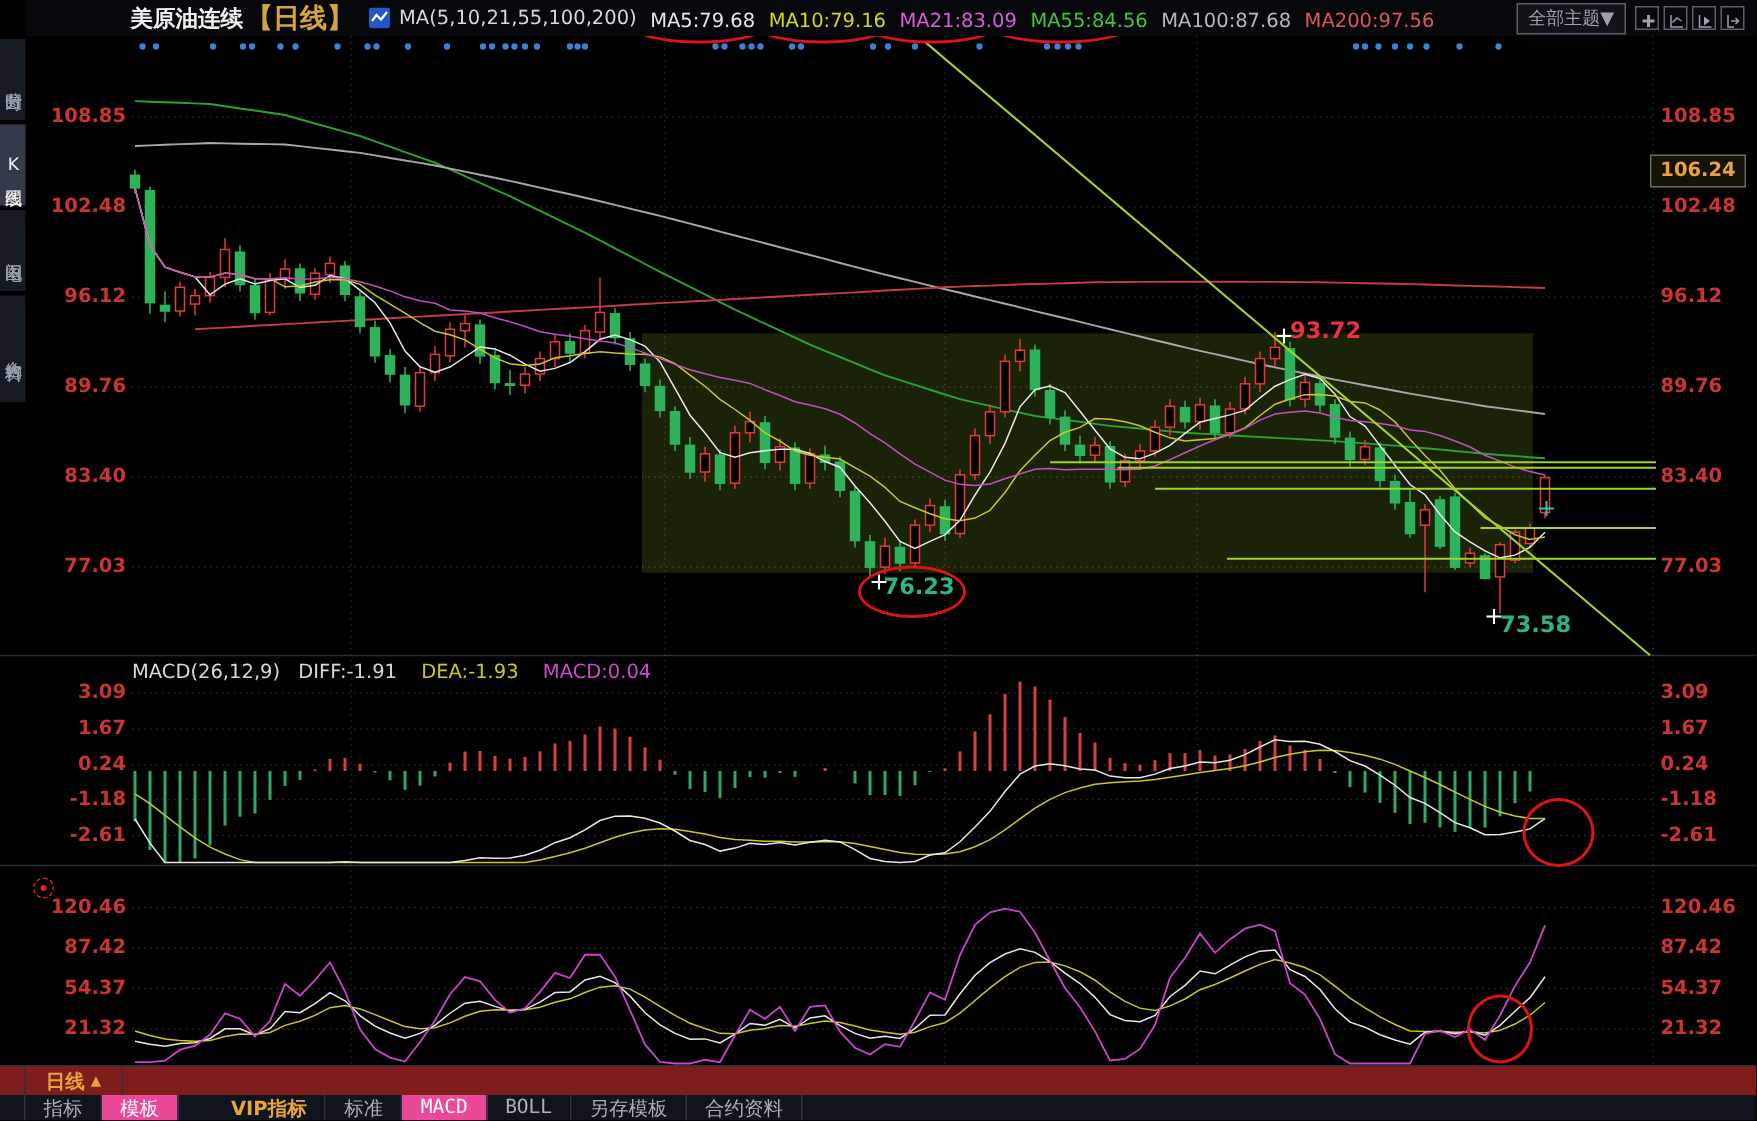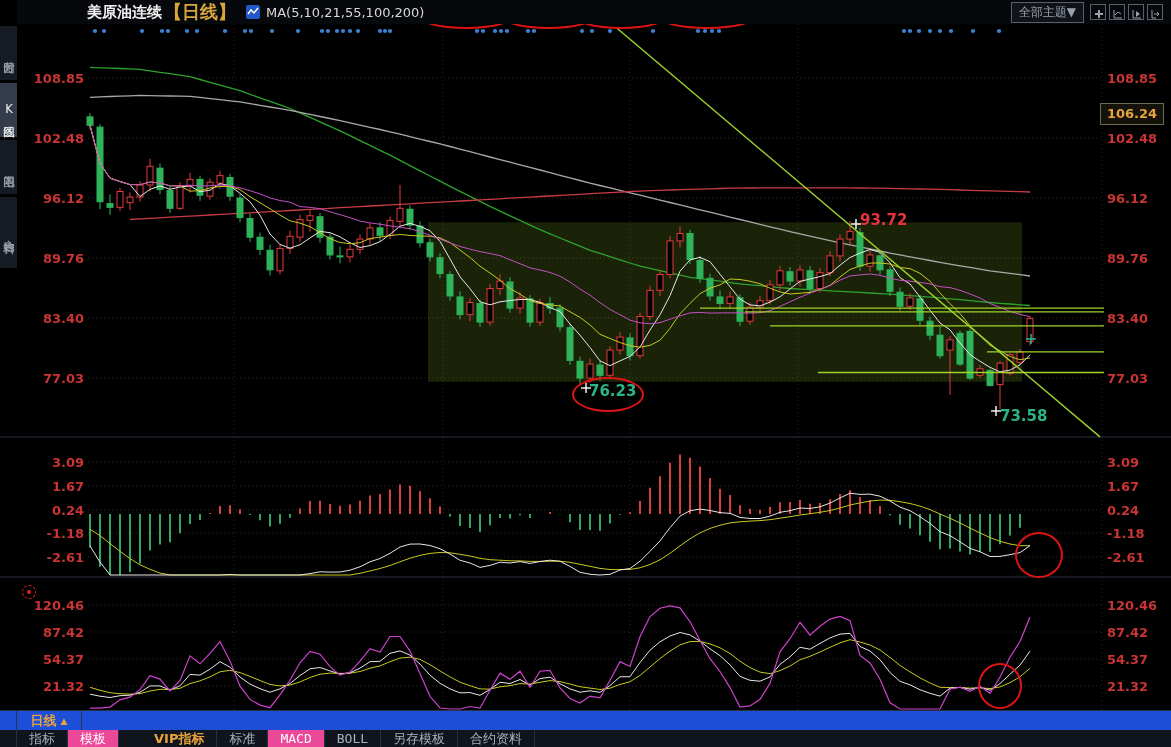--- a/index.html
+++ b/index.html
@@ -34,21 +34,21 @@
   #price-box{position:absolute;left:1100px;top:103px;width:62px;height:20px;border:1px solid #6b6b5a;
              background:#15120a;color:#e8a33d;font-size:13px;font-weight:bold;text-align:center;line-height:20px;z-index:3;}
   
   .ind-head{position:absolute;left:88px;font-size:13px;z-index:3;white-space:nowrap;}
   .ind-head .w{color:#d8d8d8;} .ind-head .y{color:#c9c920;margin-left:12px;} .ind-head .m{color:#cc4ccc;margin-left:12px;}
   .ind-head .w2{color:#d8d8d8;margin-left:8px;}
   #kdj-gear{position:absolute;left:22px;top:585px;width:12px;height:12px;border:1.5px dashed #dd2222;
             border-radius:50%;z-index:3;}
   #kdj-gear:after{content:"";position:absolute;left:4px;top:4px;width:4px;height:4px;background:#dd2222;border-radius:50%;}
   
-  #xaxisbar{position:absolute;left:0;top:710px;width:100%;height:19px;background:#1d4ed8;
+  #xaxisbar{position:absolute;left:0;top:710px;width:100%;height:19px;background:#7f1d1d;
             border-top:1px solid #2a3342;border-bottom:1px solid #2a3342;z-index:4;}
   #period-btn{position:absolute;left:16px;top:0;width:64px;height:100%;border-left:1px solid #2a3342;
               border-right:1px solid #2a3342;color:#e8a33d;font-size:13px;font-weight:bold;
               display:flex;align-items:center;justify-content:center;gap:4px;}
   #tabbar{position:absolute;left:0;top:730px;width:100%;height:17px;background:#10141c;z-index:4;
           display:flex;align-items:stretch;font-size:13px;color:#aab0ba;}
   .btab{padding:0 12px;display:flex;align-items:center;border-right:1px solid #2a3040;}
   .btab.sel{background:#ec4899;color:#fff;font-weight:normal;text-align:center;}
   .btab.orange{color:#e8a33d;font-weight:bold;padding-left:35px;}
   .btab.mono{font-family:"DejaVu Sans Mono","Liberation Mono",monospace;}
@@ -439,20 +439,21 @@
     </svg>
 
   <div id="topbar">
     <span class="t">美原油连续</span>
     <span class="p">【日线】</span>
     <svg class="icon-candle" width="14" height="14">
       <rect x="0" y="0" width="14" height="14" rx="2" fill="#2356c9"></rect>
       <polyline points="2,9 5,5 8,8 12,3" fill="none" stroke="#fff" stroke-width="1.5"></polyline>
     </svg>
     <span class="mas">MA(5,10,21,55,100,200)</span>
+    <span id="ma-values"><span style="color: rgb(230, 230, 230);">MA5:79.68</span><span style="color: rgb(215, 215, 24);">MA10:79.16</span><span style="color: rgb(217, 95, 217);">MA21:83.09</span><span style="color: rgb(63, 197, 63);">MA55:84.56</span><span style="color: rgb(184, 184, 184);">MA100:87.68</span><span style="color: rgb(224, 85, 85);">MA200:97.56</span></span>
     <span id="theme-btn">全部主题▼</span>
     <span class="winbtn">
       <svg width="12" height="12">
           <path d="M5 2h2v3h3v2H7v3H5V7H2V5h3z" fill="#9ba1ad"></path>
         </svg></span>
     <span class="winbtn">
       <svg width="12" height="12">
           <path d="M2 2v8h8" fill="none" stroke="#9ba1ad"></path>
           <path d="M3 7l3-3 3 2" fill="none" stroke="#9ba1ad"></path>
         </svg></span>
@@ -466,20 +467,26 @@
           <path d="M2 2v8h4" fill="none" stroke="#9ba1ad"></path>
           <path d="M4 6h5M7 4l2 2-2 2" fill="none" stroke="#9ba1ad"></path>
         </svg></span>
   </div>
 
   <div class="side-tab" style="top:26px;height:54px">分时图</div>
   <div class="side-tab active" style="top:83px;height:54px">K线图</div>
   <div class="side-tab" style="top:140px;height:54px">闪电图</div>
   <div class="side-tab" style="top:197px;height:71px">合约资料</div>
 
+  <div class="ind-head" style="top:441px">
+    <span class="w">MACD(26,12,9)</span>
+    <span class="w2">DIFF:-1.91</span>
+    <span class="y">DEA:-1.93</span>
+    <span class="m">MACD:0.04</span>
+  </div>
   <div id="kdj-gear"></div>
 
   <div id="price-box">106.24</div>
 
   <div id="xaxisbar">
     <div id="period-btn">
       <span>日线</span>
       <span style="font-size:9px">▲</span>
     </div>
   </div>

